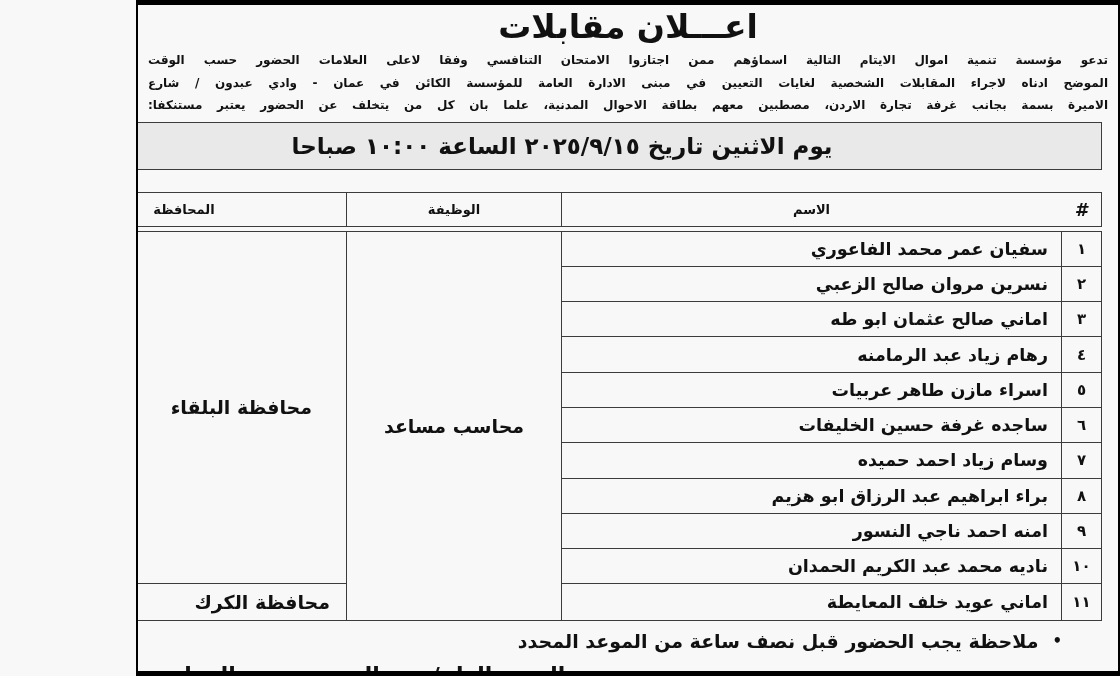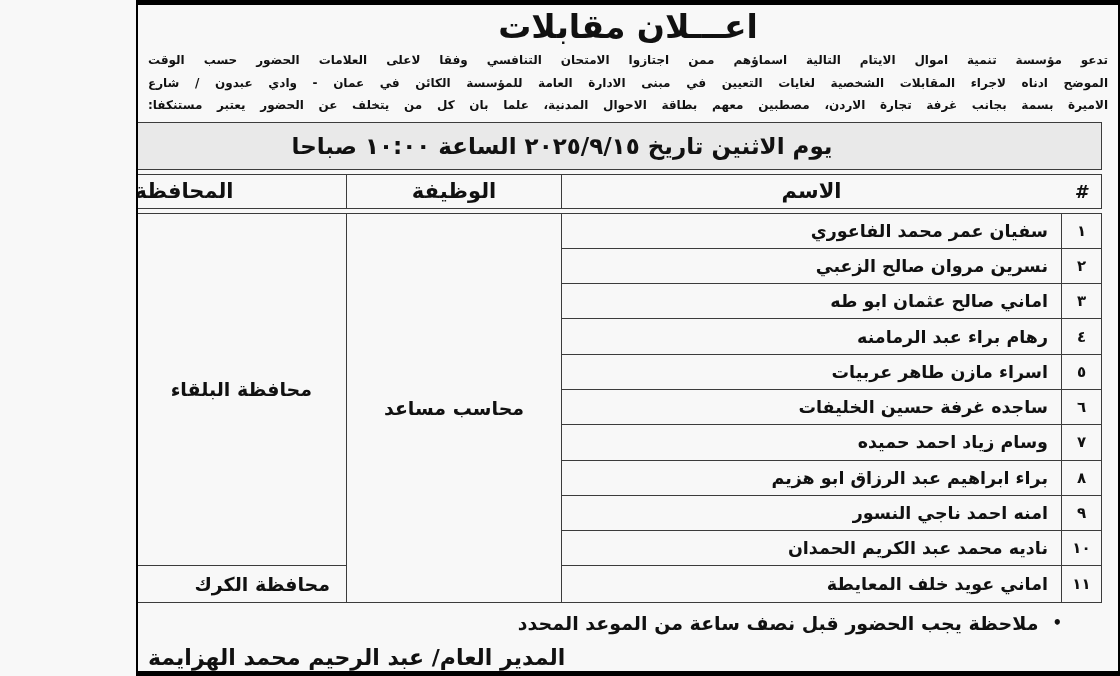--- a/index.html
+++ b/index.html
@@ -24,29 +24,29 @@
   }
   .intro{margin:3px 10px 0 10px;font-weight:700;font-size:12px;}
   .intro .jline{
     text-align:justify;text-align-last:justify;line-height:22.5px;
     word-spacing:1px;
   }
   .tablewrap{margin:5px 16px 0 24px;width:1080px;}
   .session{
     box-sizing:border-box;height:48px;border:1px solid var(--border);
     background:var(--session-bg);display:flex;align-items:center;justify-content:center;
-    font-weight:700;font-size:23px;margin-bottom:4px;
+    font-weight:700;font-size:23px;margin-bottom:22px;
   }
   .cols{display:grid;grid-template-columns:40px 500px 215px 325px;direction:rtl;}
   .hdrrow{
     box-sizing:border-box;border:1px solid var(--border);margin-bottom:4px;background:var(--paper);
   }
   .hcell{
     box-sizing:border-box;height:33px;display:flex;align-items:center;justify-content:center;
-    font-weight:700;font-size:21px;
+    font-weight:700;font-size:13px;
   }
   .hcell.sep{border-left:1px solid var(--border);}
   .c-num{font-size:18px;font-style:italic;}
   .datagrid{
     box-sizing:border-box;border:1px solid var(--border);
     grid-auto-rows:35.3px;background:var(--paper);
   }
   .cell{
     box-sizing:border-box;display:flex;align-items:center;
     font-weight:700;font-size:17px;overflow:hidden;
@@ -95,21 +95,21 @@
     </div>
 
     <div class="cols datagrid" id="datagrid">
         <div class="cell num hb" style="grid-row: 1;">١</div>
         <div class="cell name hb" style="grid-row: 1;">سفيان عمر محمد الفاعوري</div>
         <div class="cell num hb" style="grid-row: 2;">٢</div>
         <div class="cell name hb" style="grid-row: 2;">نسرين مروان صالح الزعبي</div>
         <div class="cell num hb" style="grid-row: 3;">٣</div>
         <div class="cell name hb" style="grid-row: 3;">اماني صالح عثمان ابو طه</div>
         <div class="cell num hb" style="grid-row: 4;">٤</div>
-        <div class="cell name hb" style="grid-row: 4;">رهام براء عبد الرمامنه</div>
+        <div class="cell name hb" style="grid-row: 4;">رهام زياد عبد الرمامنه</div>
         <div class="cell num hb" style="grid-row: 5;">٥</div>
         <div class="cell name hb" style="grid-row: 5;">اسراء مازن طاهر عربيات</div>
         <div class="cell num hb" style="grid-row: 6;">٦</div>
         <div class="cell name hb" style="grid-row: 6;">ساجده غرفة حسين الخليفات</div>
         <div class="cell num hb" style="grid-row: 7;">٧</div>
         <div class="cell name hb" style="grid-row: 7;">وسام زياد احمد حميده</div>
         <div class="cell num hb" style="grid-row: 8;">٨</div>
         <div class="cell name hb" style="grid-row: 8;">براء ابراهيم عبد الرزاق ابو هزيم</div>
         <div class="cell num hb" style="grid-row: 9;">٩</div>
         <div class="cell name hb" style="grid-row: 9;">امنه احمد ناجي النسور</div>

